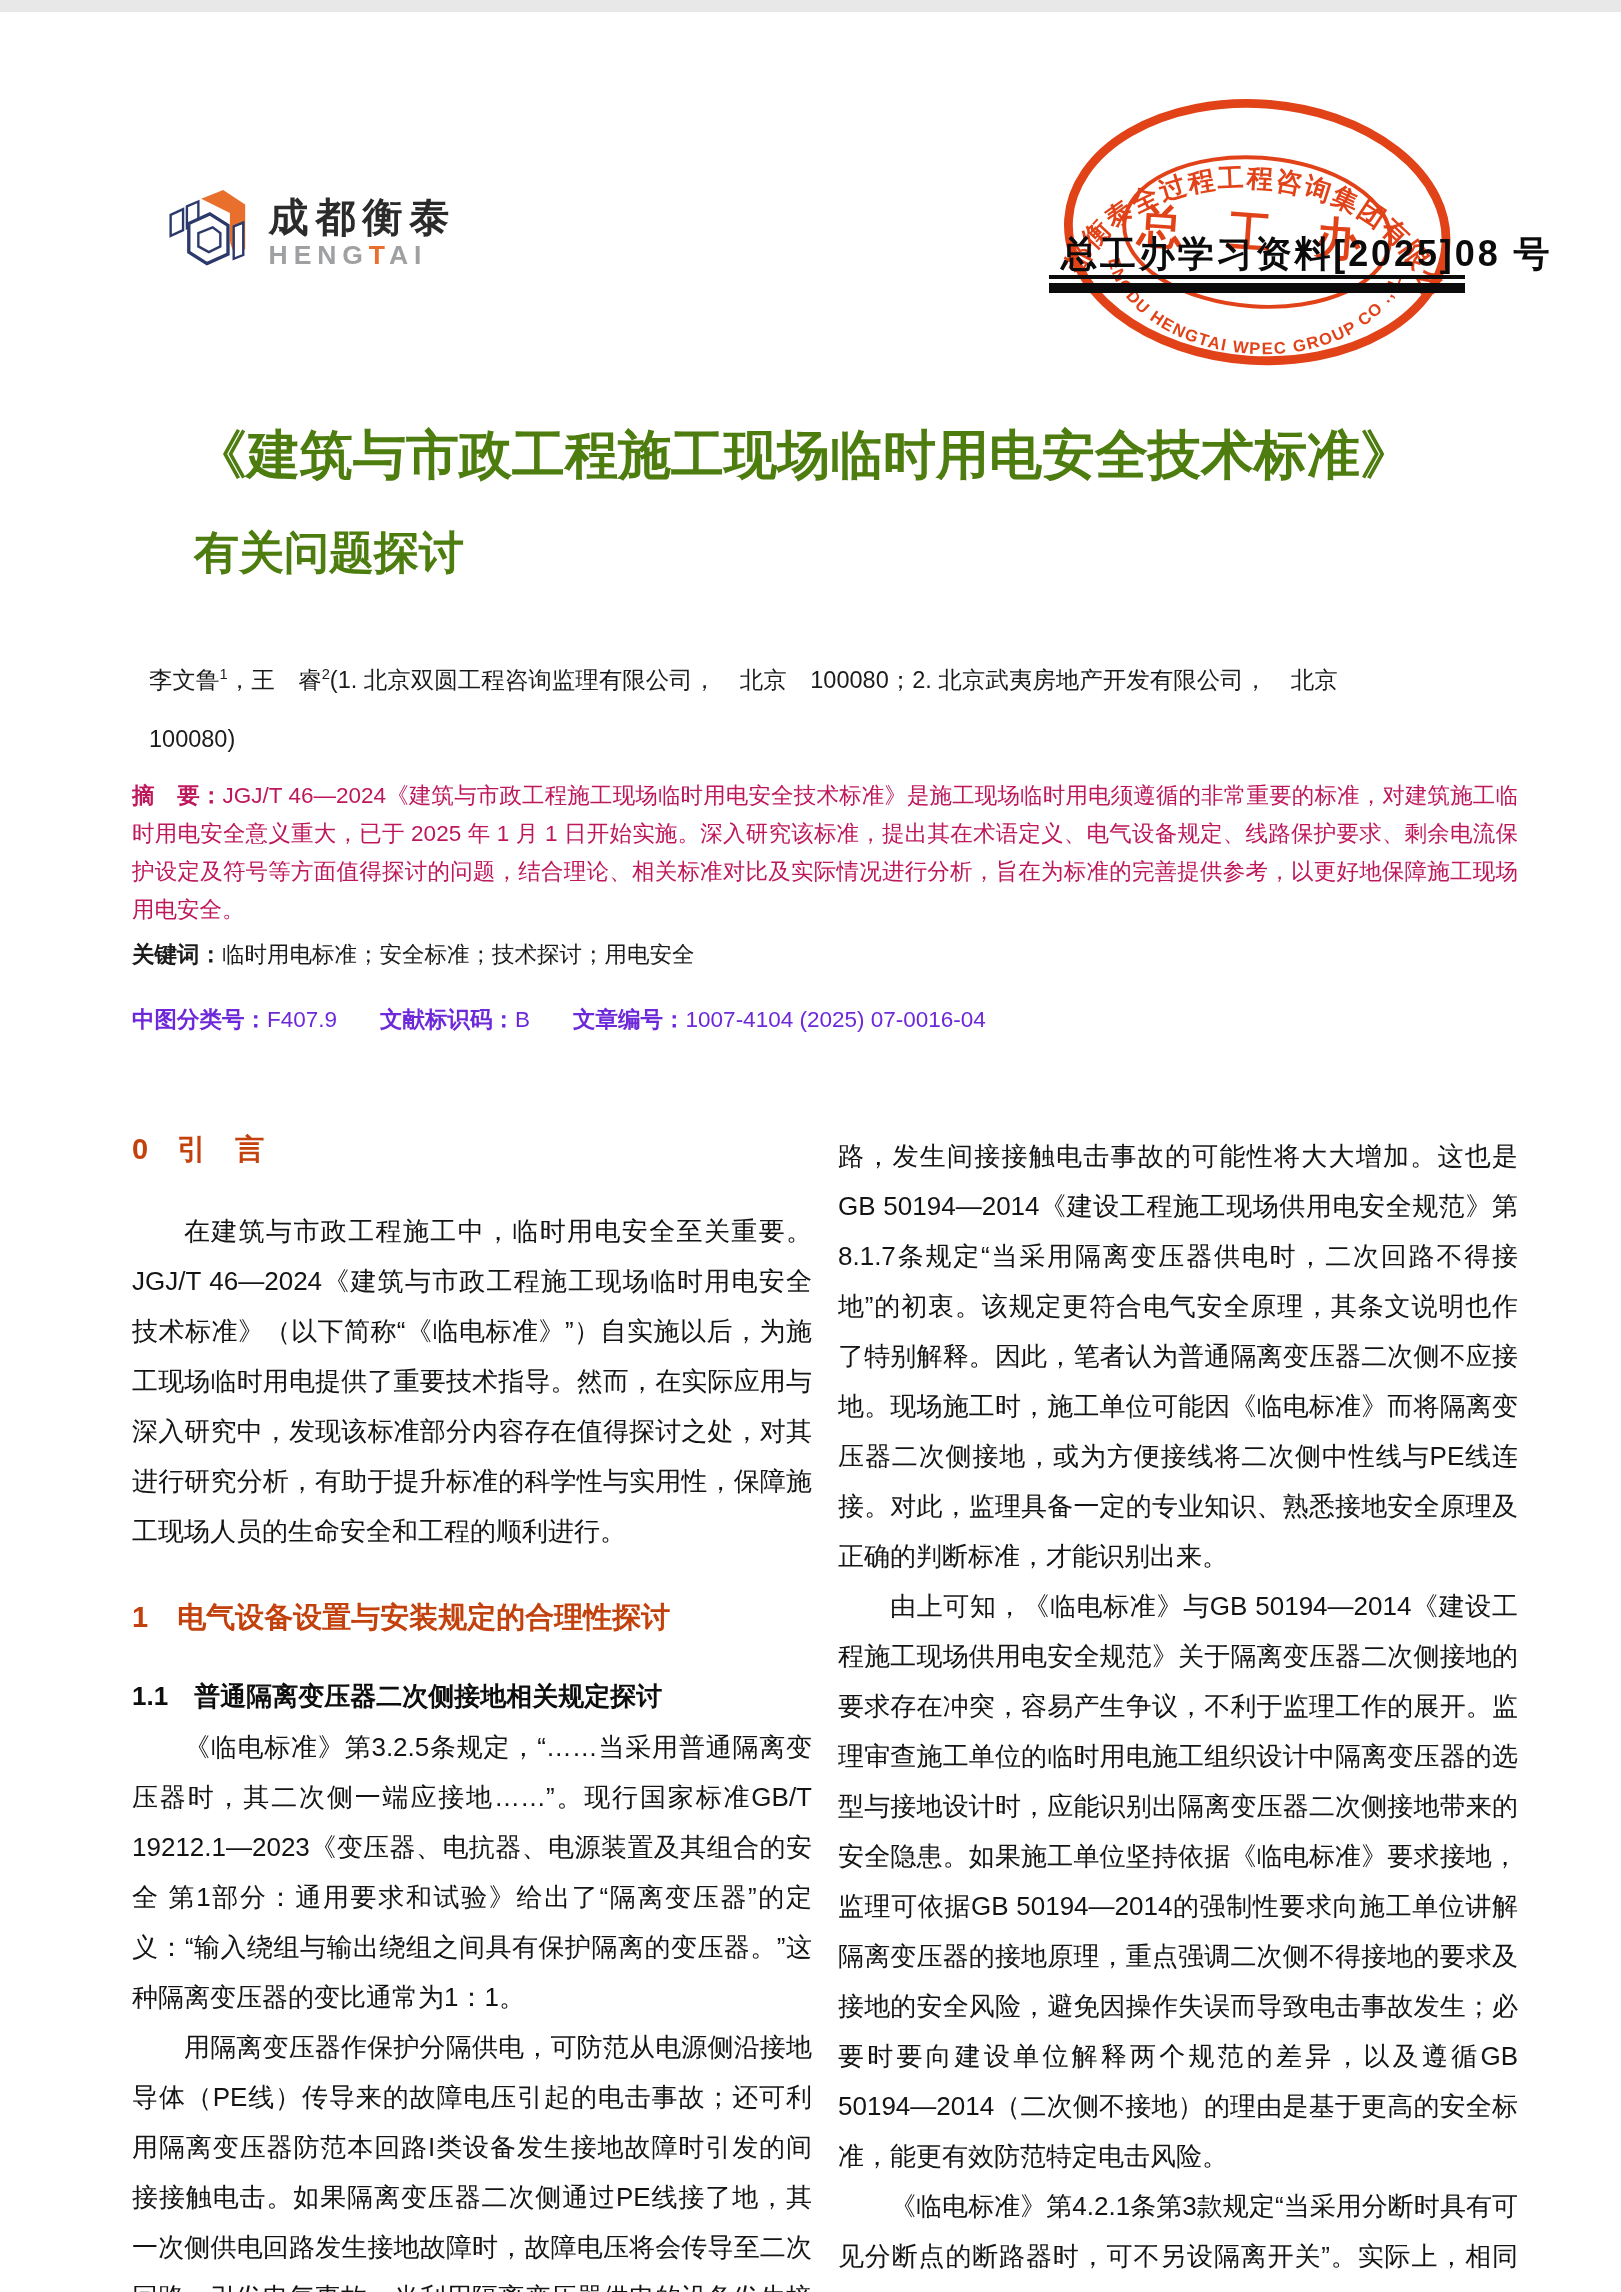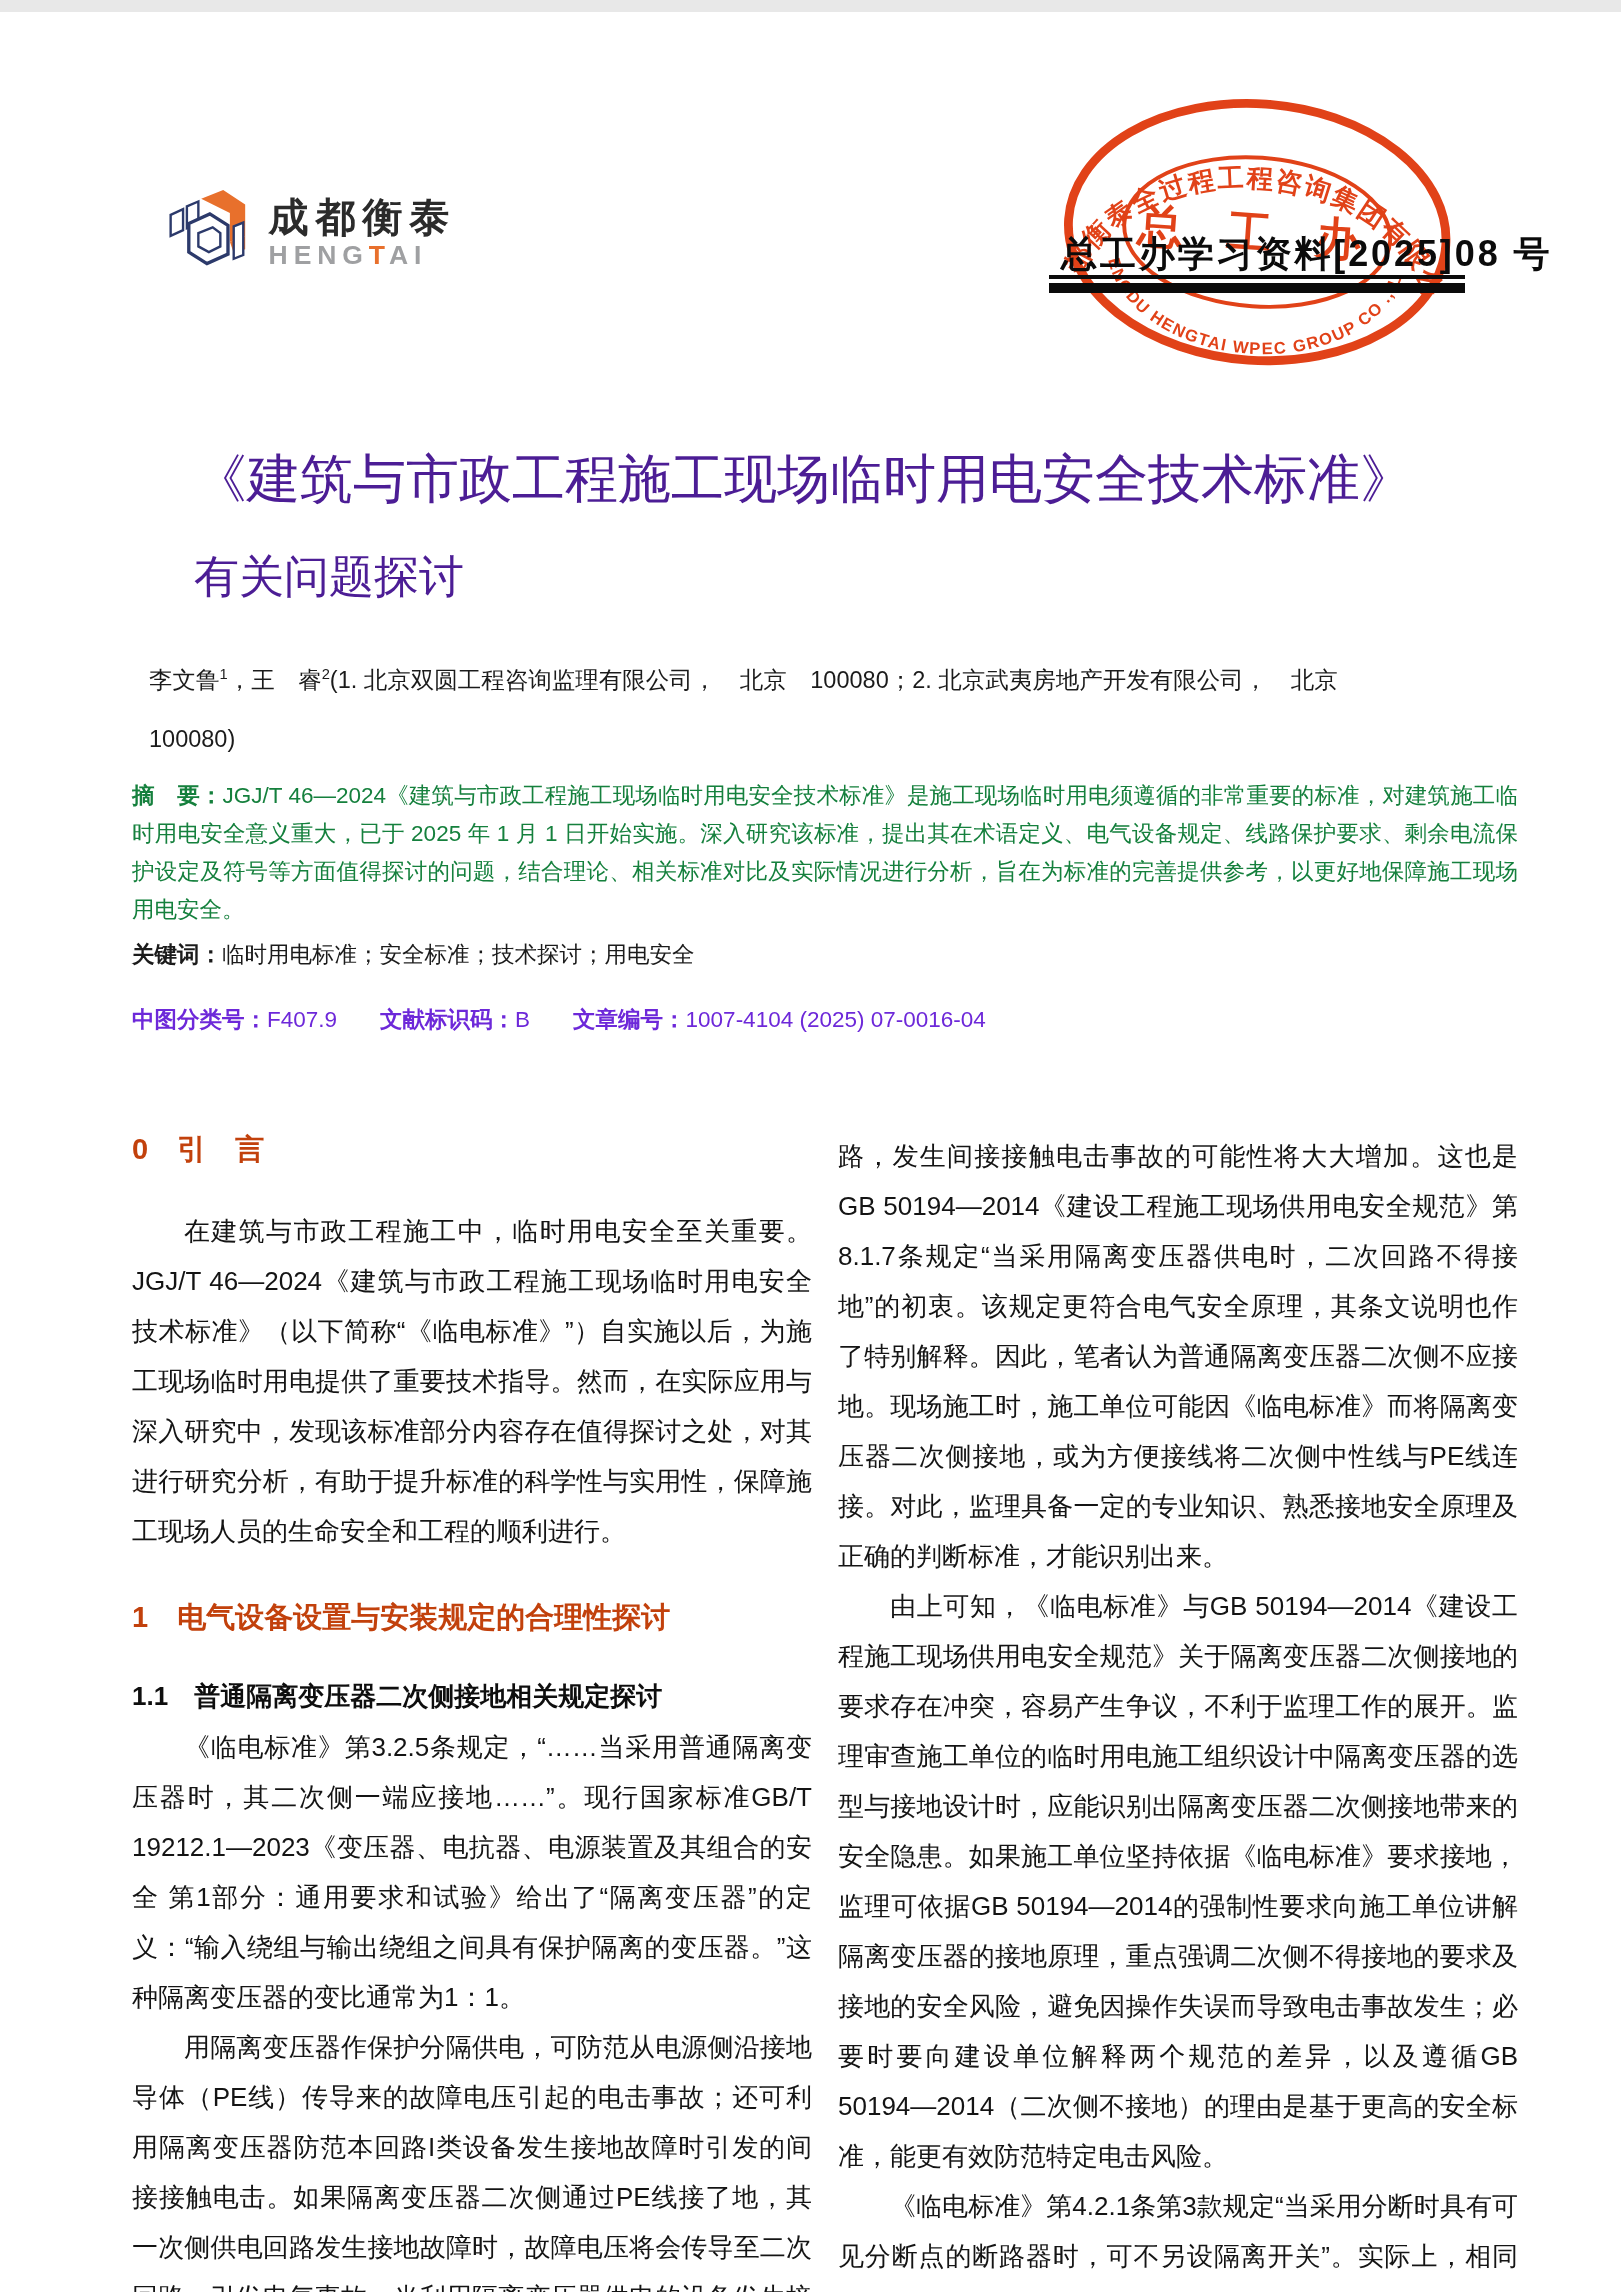--- a/index.html
+++ b/index.html
@@ -21,28 +21,28 @@
   .logo-en .t-orange{color:#e8702c;}
   
   .stamp{position:absolute;left:1054px;top:80px;width:406px;height:286px;transform:rotate(4deg);opacity:.95;}
   .doc-number{
     position:absolute;left:1061px;top:218px;width:421px;
     font-size:36px;font-weight:700;letter-spacing:2.9px;color:#0b0b0b;white-space:nowrap;
   }
   .doc-rule-thin{position:absolute;left:1049px;top:263px;width:416px;height:3.9px;background:#0b0b0b;}
   .doc-rule-thick{position:absolute;left:1049px;top:271px;width:416px;height:9.8px;background:#0b0b0b;}
   
-  .title{position:absolute;left:194px;top:440px;width:1304px;font-weight:400;color:#4c1d95;}
+  .title{position:absolute;left:194px;top:416px;width:1304px;font-weight:700;color:#4d7c0f;}
   .title .t1{font-size:53px;line-height:1.0;letter-spacing:0px;white-space:nowrap;}
   .title .t2{font-size:45px;line-height:1.0;margin-top:49px;}
   
   .authors{position:absolute;left:149px;top:639px;width:1372px;font-size:23.5px;line-height:59px;color:#1b1b1b;}
   .authors sup{font-size:14.7px;vertical-align:super;line-height:0;}
   
-  .abstract{position:absolute;left:132px;top:765px;width:1386px;font-size:22.5px;line-height:38px;text-align:justify;color:#15803d;}
+  .abstract{position:absolute;left:132px;top:765px;width:1386px;font-size:22.5px;line-height:38px;text-align:justify;color:#be185d;}
   .abstract .lbl{font-weight:800;}
   .keywords{position:absolute;left:132px;top:927px;width:1386px;font-size:22.5px;color:#1b1b1b;}
   .keywords .lbl{font-weight:800;}
   .meta{position:absolute;left:132px;top:992px;width:1386px;font-size:22.5px;color:#6d28d9;display:flex;gap:43px;}
   .meta .lbl{font-weight:800;}
   
   .col{position:absolute;top:1119px;width:680px;font-size:26px;line-height:50px;text-align:justify;color:#141414;}
   .col-left{left:132px;}
   .col-right{left:838px;}
   .col h3{font-size:29px;font-weight:800;margin:0 0 37px 0;line-height:1.3;text-align:left;color:#c2410c;}

